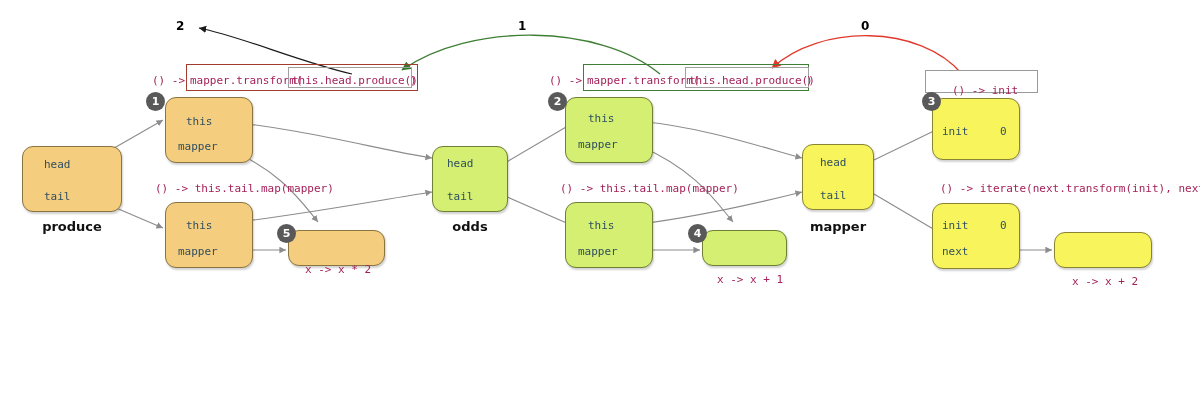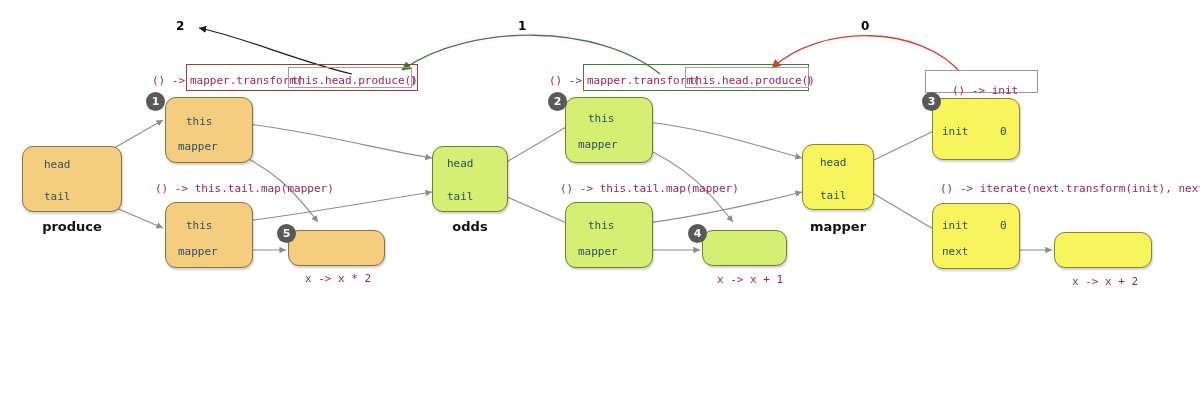--- a/index.html
+++ b/index.html
@@ -175,21 +175,21 @@
   <div class="field" style="left:186px; top:115px;">this</div>
   <div class="field" style="left:178px; top:140px;">mapper</div>
 
   <div class="code" style="left:155px; top:182px;">() -&gt; this.tail.map(mapper)</div>
   <div class="node orange" style="left:165px; top:202px; width:88px; height:66px;"></div>
   <div class="field" style="left:186px; top:219px;">this</div>
   <div class="field" style="left:178px; top:245px;">mapper</div>
 
   <div class="node orange" style="left:288px; top:230px; width:97px; height:36px;"></div>
   <div class="badge" style="left:277px; top:224px;">5</div>
-  <div class="code" style="left:305px; top:272px;">x -&gt; x * 2</div>
+  <div class="code" style="left:305px; top:263px;">x -&gt; x * 2</div>
 
   <div class="node orange" style="left:22px; top:146px; width:100px; height:66px;"></div>
   <div class="field" style="left:44px; top:158px;">head</div>
   <div class="field" style="left:44px; top:190px;">tail</div>
   <div class="varlabel" style="left:22px; top:219px; width:100px;">produce</div>
 
   <div class="code" style="left:549px; top:74px;">() -&gt; </div>
   <div class="lambdabox green" style="left:583px; top:64px; width:226px; height:27px;"></div>
   <div class="code" style="left:587px; top:74px;">mapper.transform(</div>
   <div class="innerbox" style="left:685px; top:67px; width:124px; height:21px;"></div>

